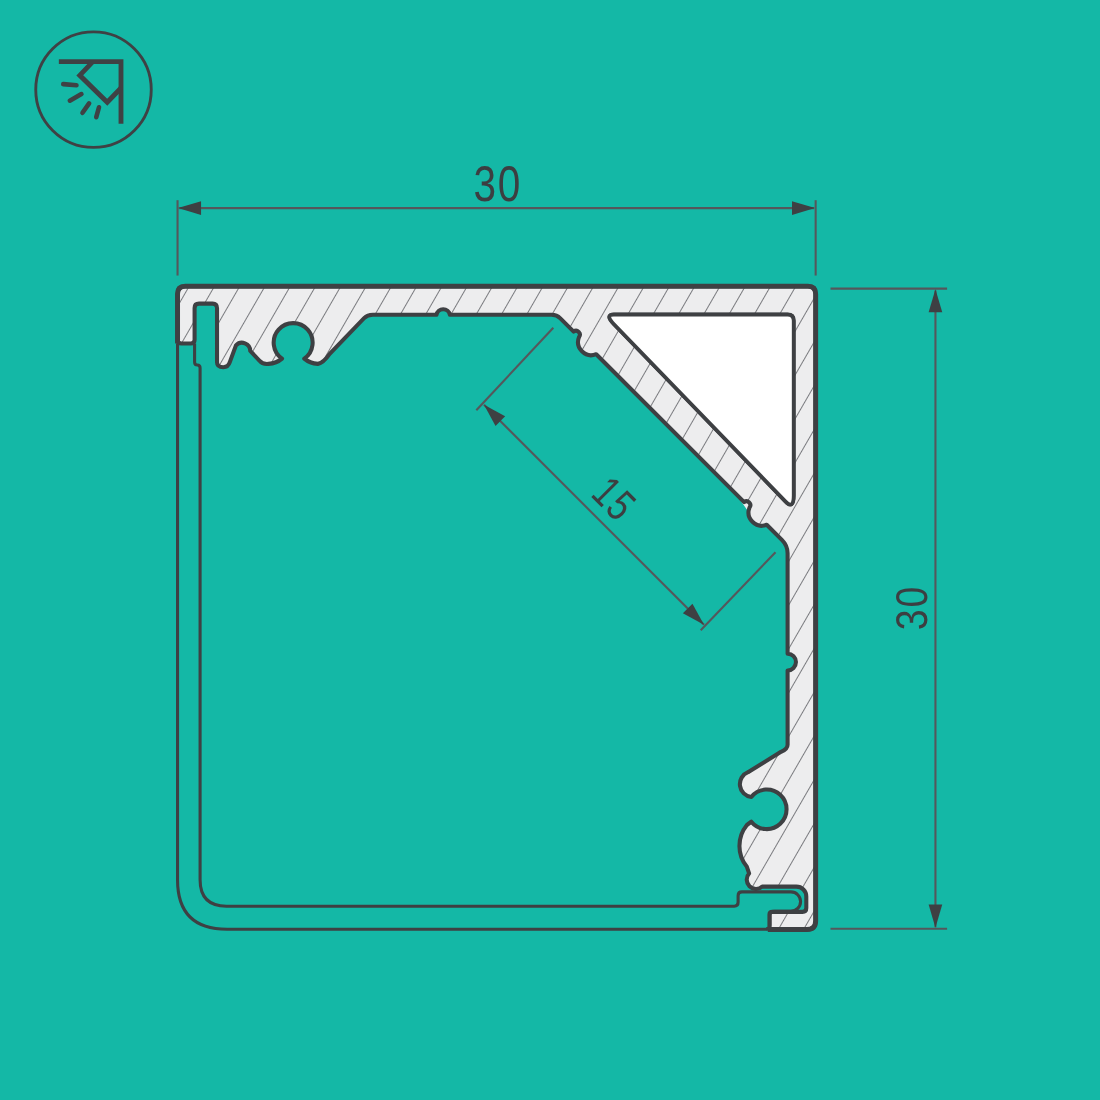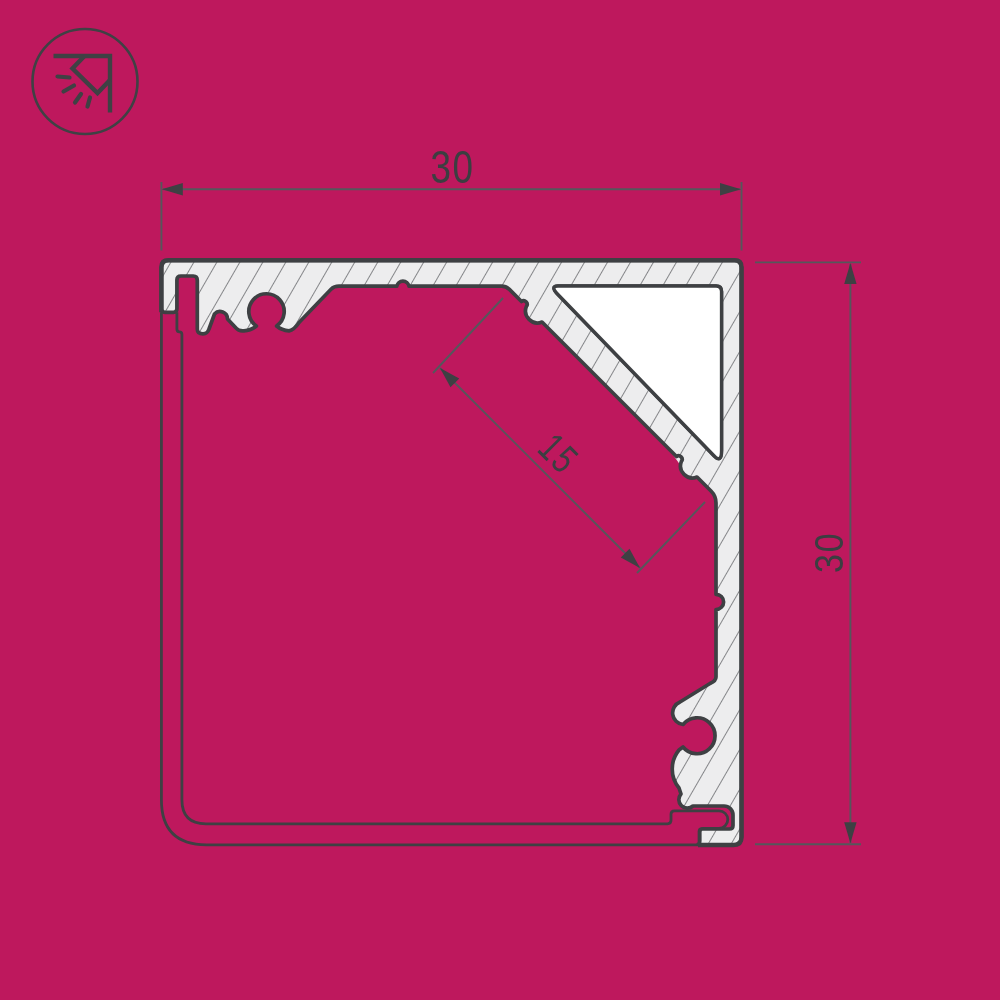--- a/index.html
+++ b/index.html
@@ -1,16 +1,16 @@
 <!DOCTYPE html>
 <html><head>
 <meta charset="utf-8">
 <style>
   html,body{margin:0;padding:0;background:#ffffff;}
-  .wrap{width:1000px;height:1000px;position:relative;background:#be185d;}
+  .wrap{width:1000px;height:1000px;position:relative;background:#14b8a6;}
   text{font-family:"Liberation Sans",sans-serif;}
 </style>
 </head>
 <body>
 <div class="wrap">
 <svg width="1000" height="1000" viewBox="0 0 1000 1000">
 <defs>
   <pattern id="hA" width="19.9" height="12" patternUnits="userSpaceOnUse" patternTransform="rotate(30)">
     <rect x="0" y="0" width="19.9" height="12" fill="#ededee"></rect>
     <line x1="0" y1="-1" x2="0" y2="13" stroke="#5d5f63" stroke-width="1.45"></line>

